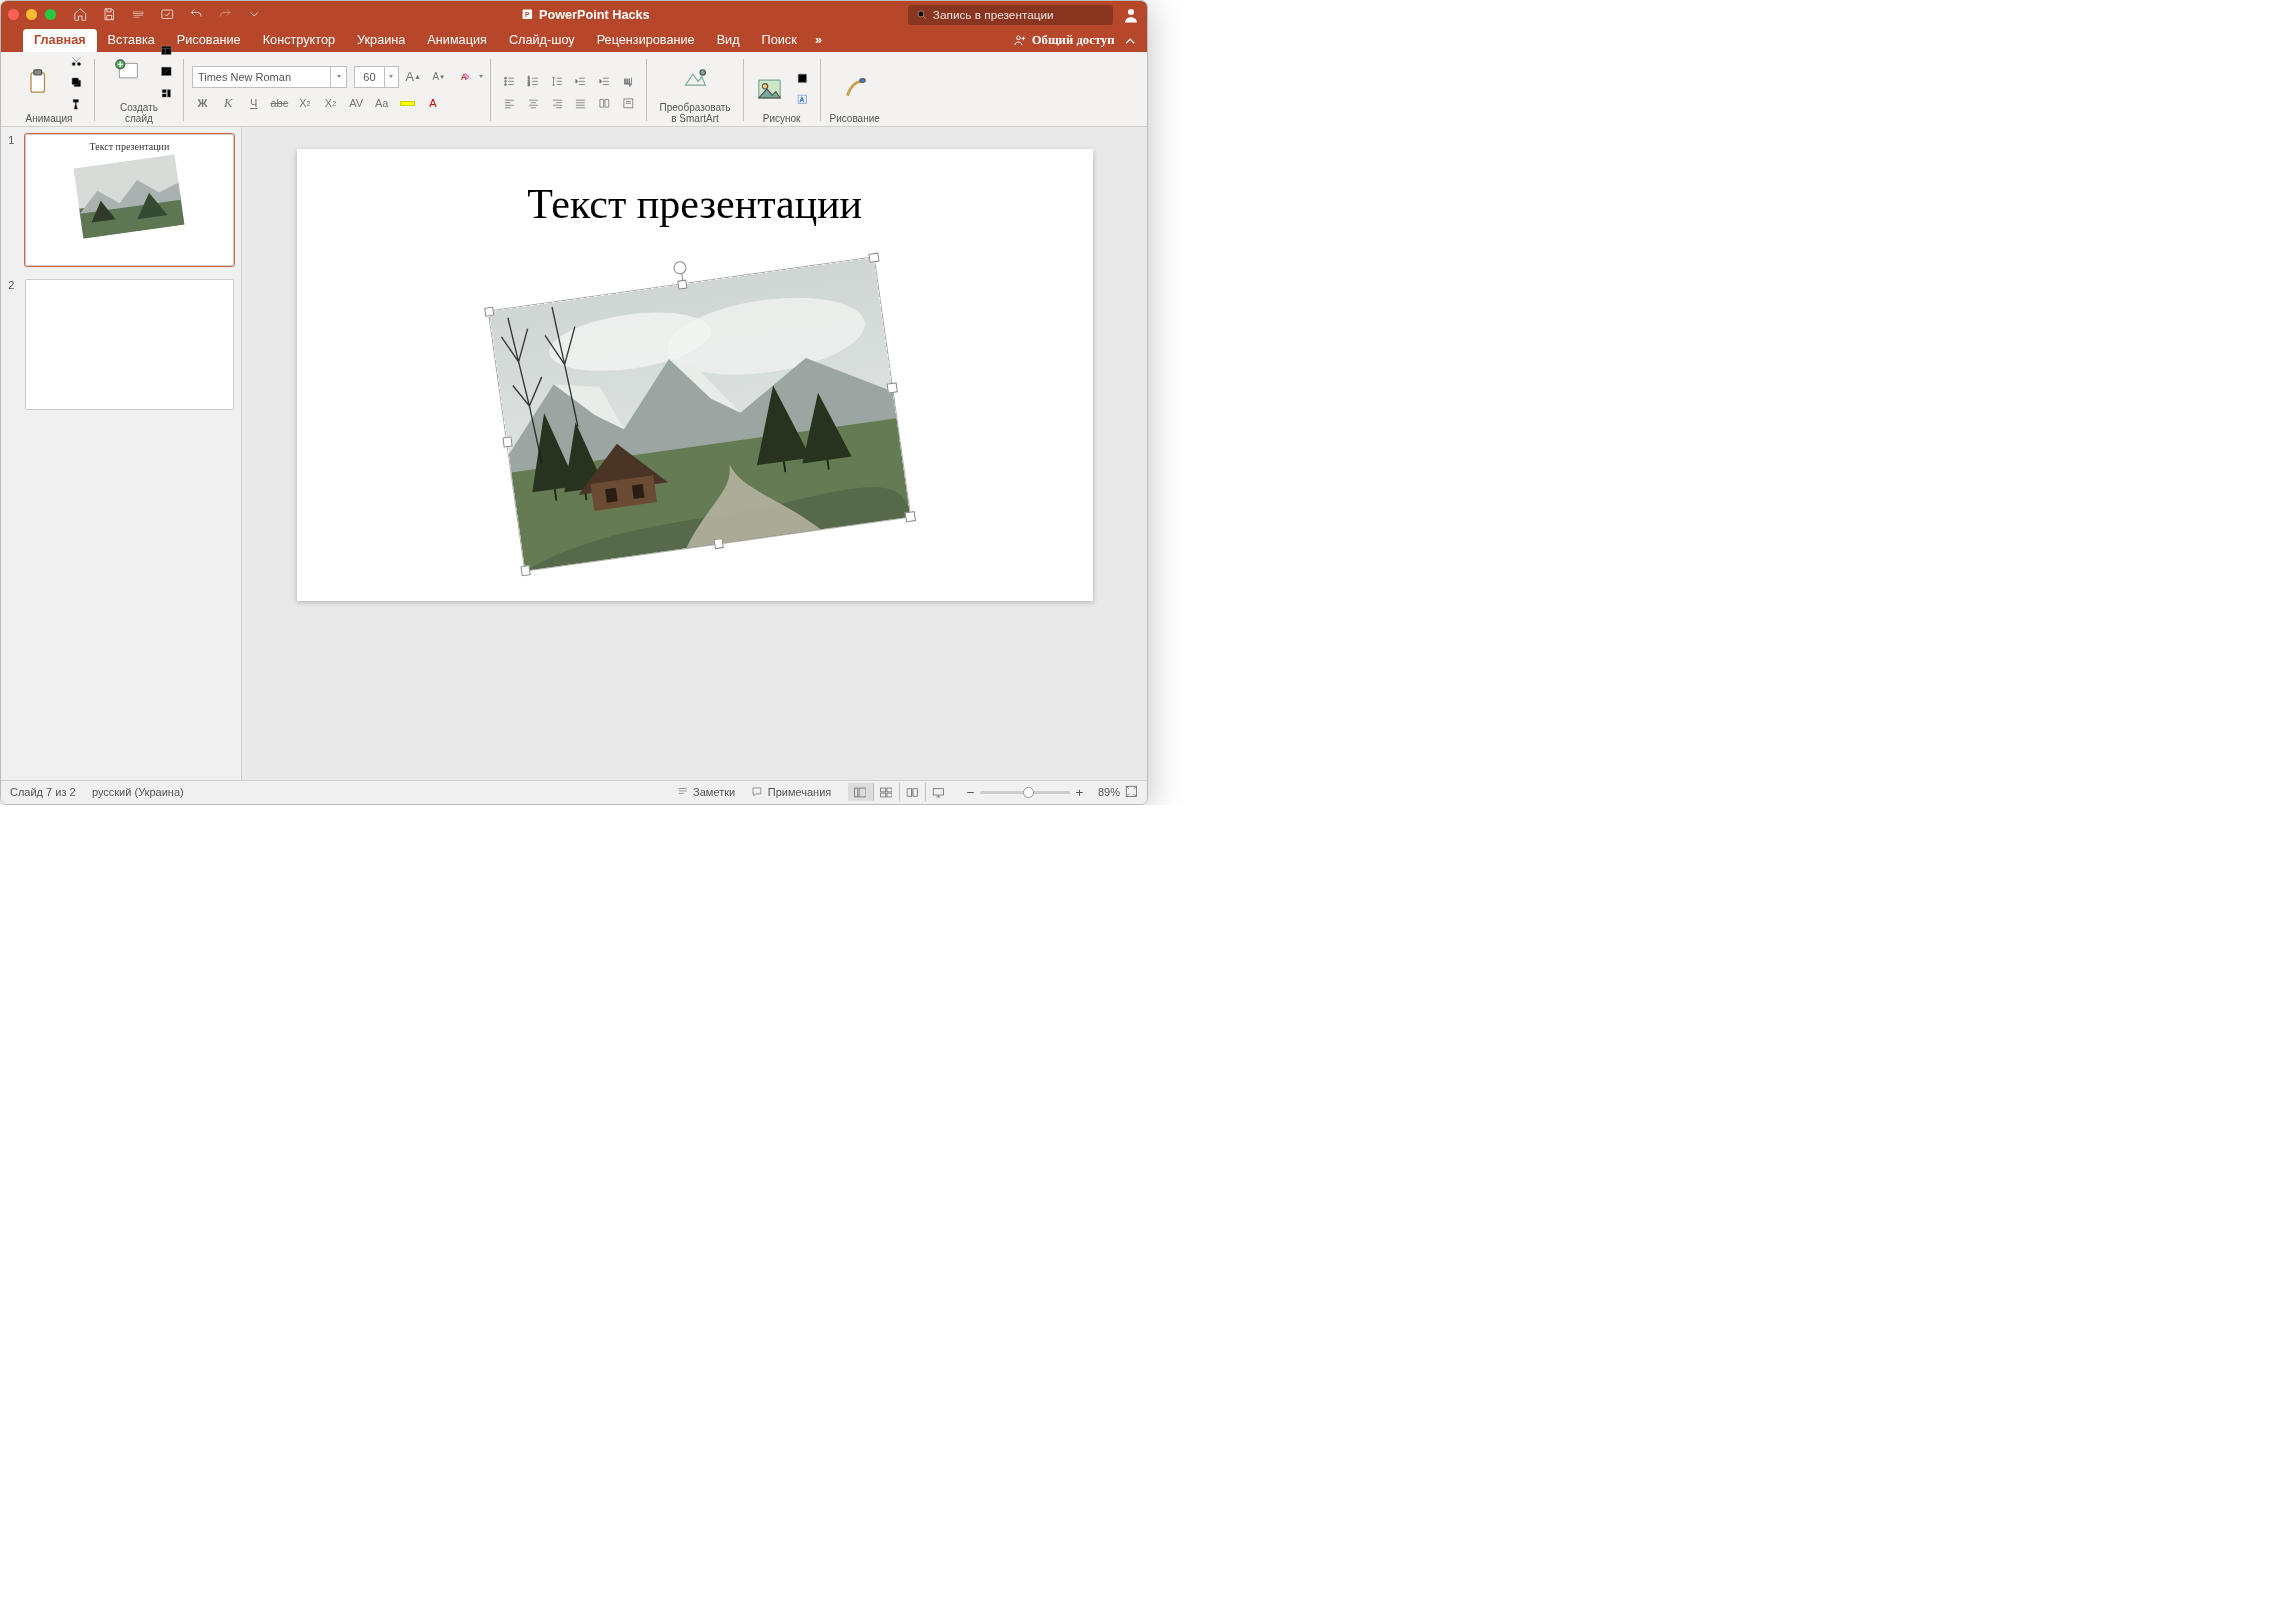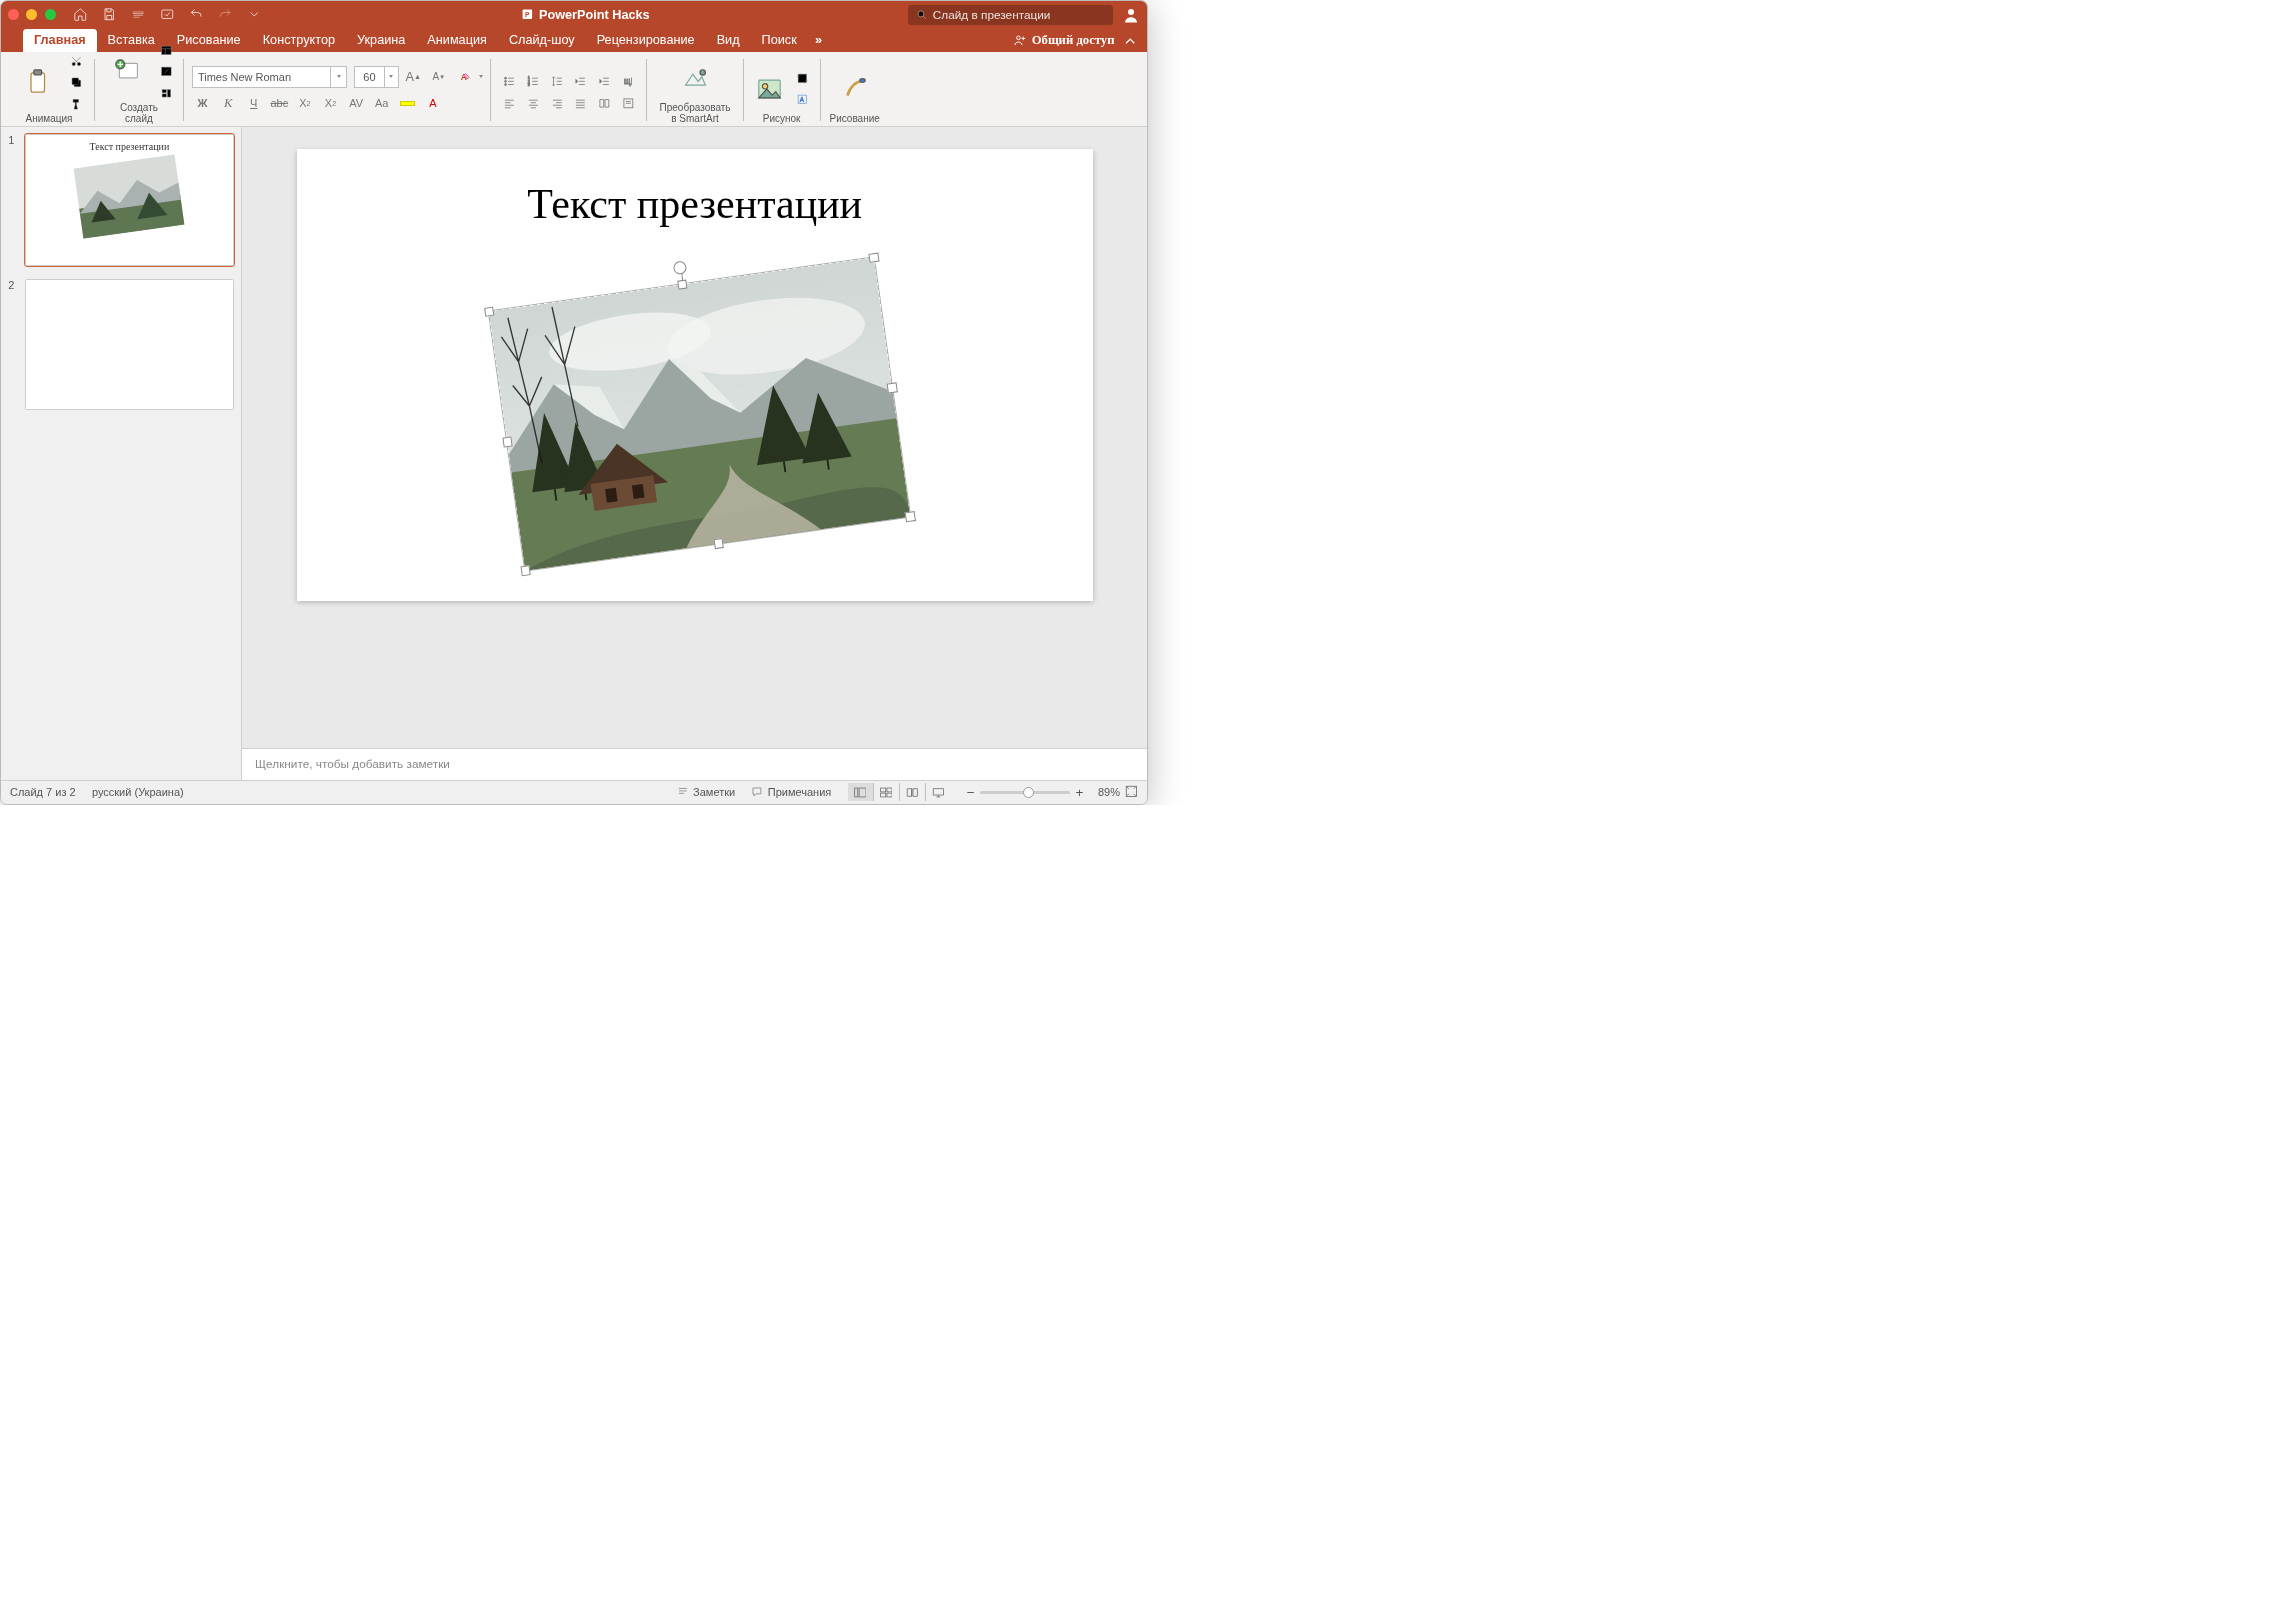--- a/index.html
+++ b/index.html
@@ -162,21 +162,21 @@
           <rect x="3" y="3" width="18" height="18" rx="2" fill="#fff" stroke="none"></rect>
           <text x="12" y="17" text-anchor="middle" font-size="13" font-weight="700" fill="#b7472a">P</text>
         </svg>
       <span>PowerPoint Hacks</span>
     </div>
     <div class="search-wrap">
       <svg viewBox="0 0 24 24">
           <circle cx="10" cy="10" r="6"></circle>
           <path d="M20 20l-5-5"></path>
         </svg>
-      <span>Слайд в презентации</span>
+      <span>Запись в презентации</span>
     </div>
     <span class="acct">
       <svg viewBox="0 0 24 24">
           <circle cx="12" cy="8" r="4" fill="#fff"></circle>
           <path d="M4 22c0-4 4-7 8-7s8 3 8 7" fill="#fff"></path>
         </svg>
     </span>
   </div>
 
   <div class="tabs">
@@ -536,23 +536,20 @@
             <span class="handle h-tl"></span>
             <span class="handle h-t"></span>
             <span class="handle h-tr"></span>
             <span class="handle h-l"></span>
             <span class="handle h-r"></span>
             <span class="handle h-bl"></span>
             <span class="handle h-b"></span>
             <span class="handle h-br"></span>
           </div>
         </div>
-      </div>
-      <div class="notes">
-        <span>Щелкните, чтобы добавить заметки</span>
       </div>
     </div>
   </div>
 
   <div class="status">
     <span>Слайд 7 из 2</span>
     <span>русский (Украина)</span>
     <span class="sp"></span>
     <span class="sicon">
       <svg viewBox="0 0 24 24">

